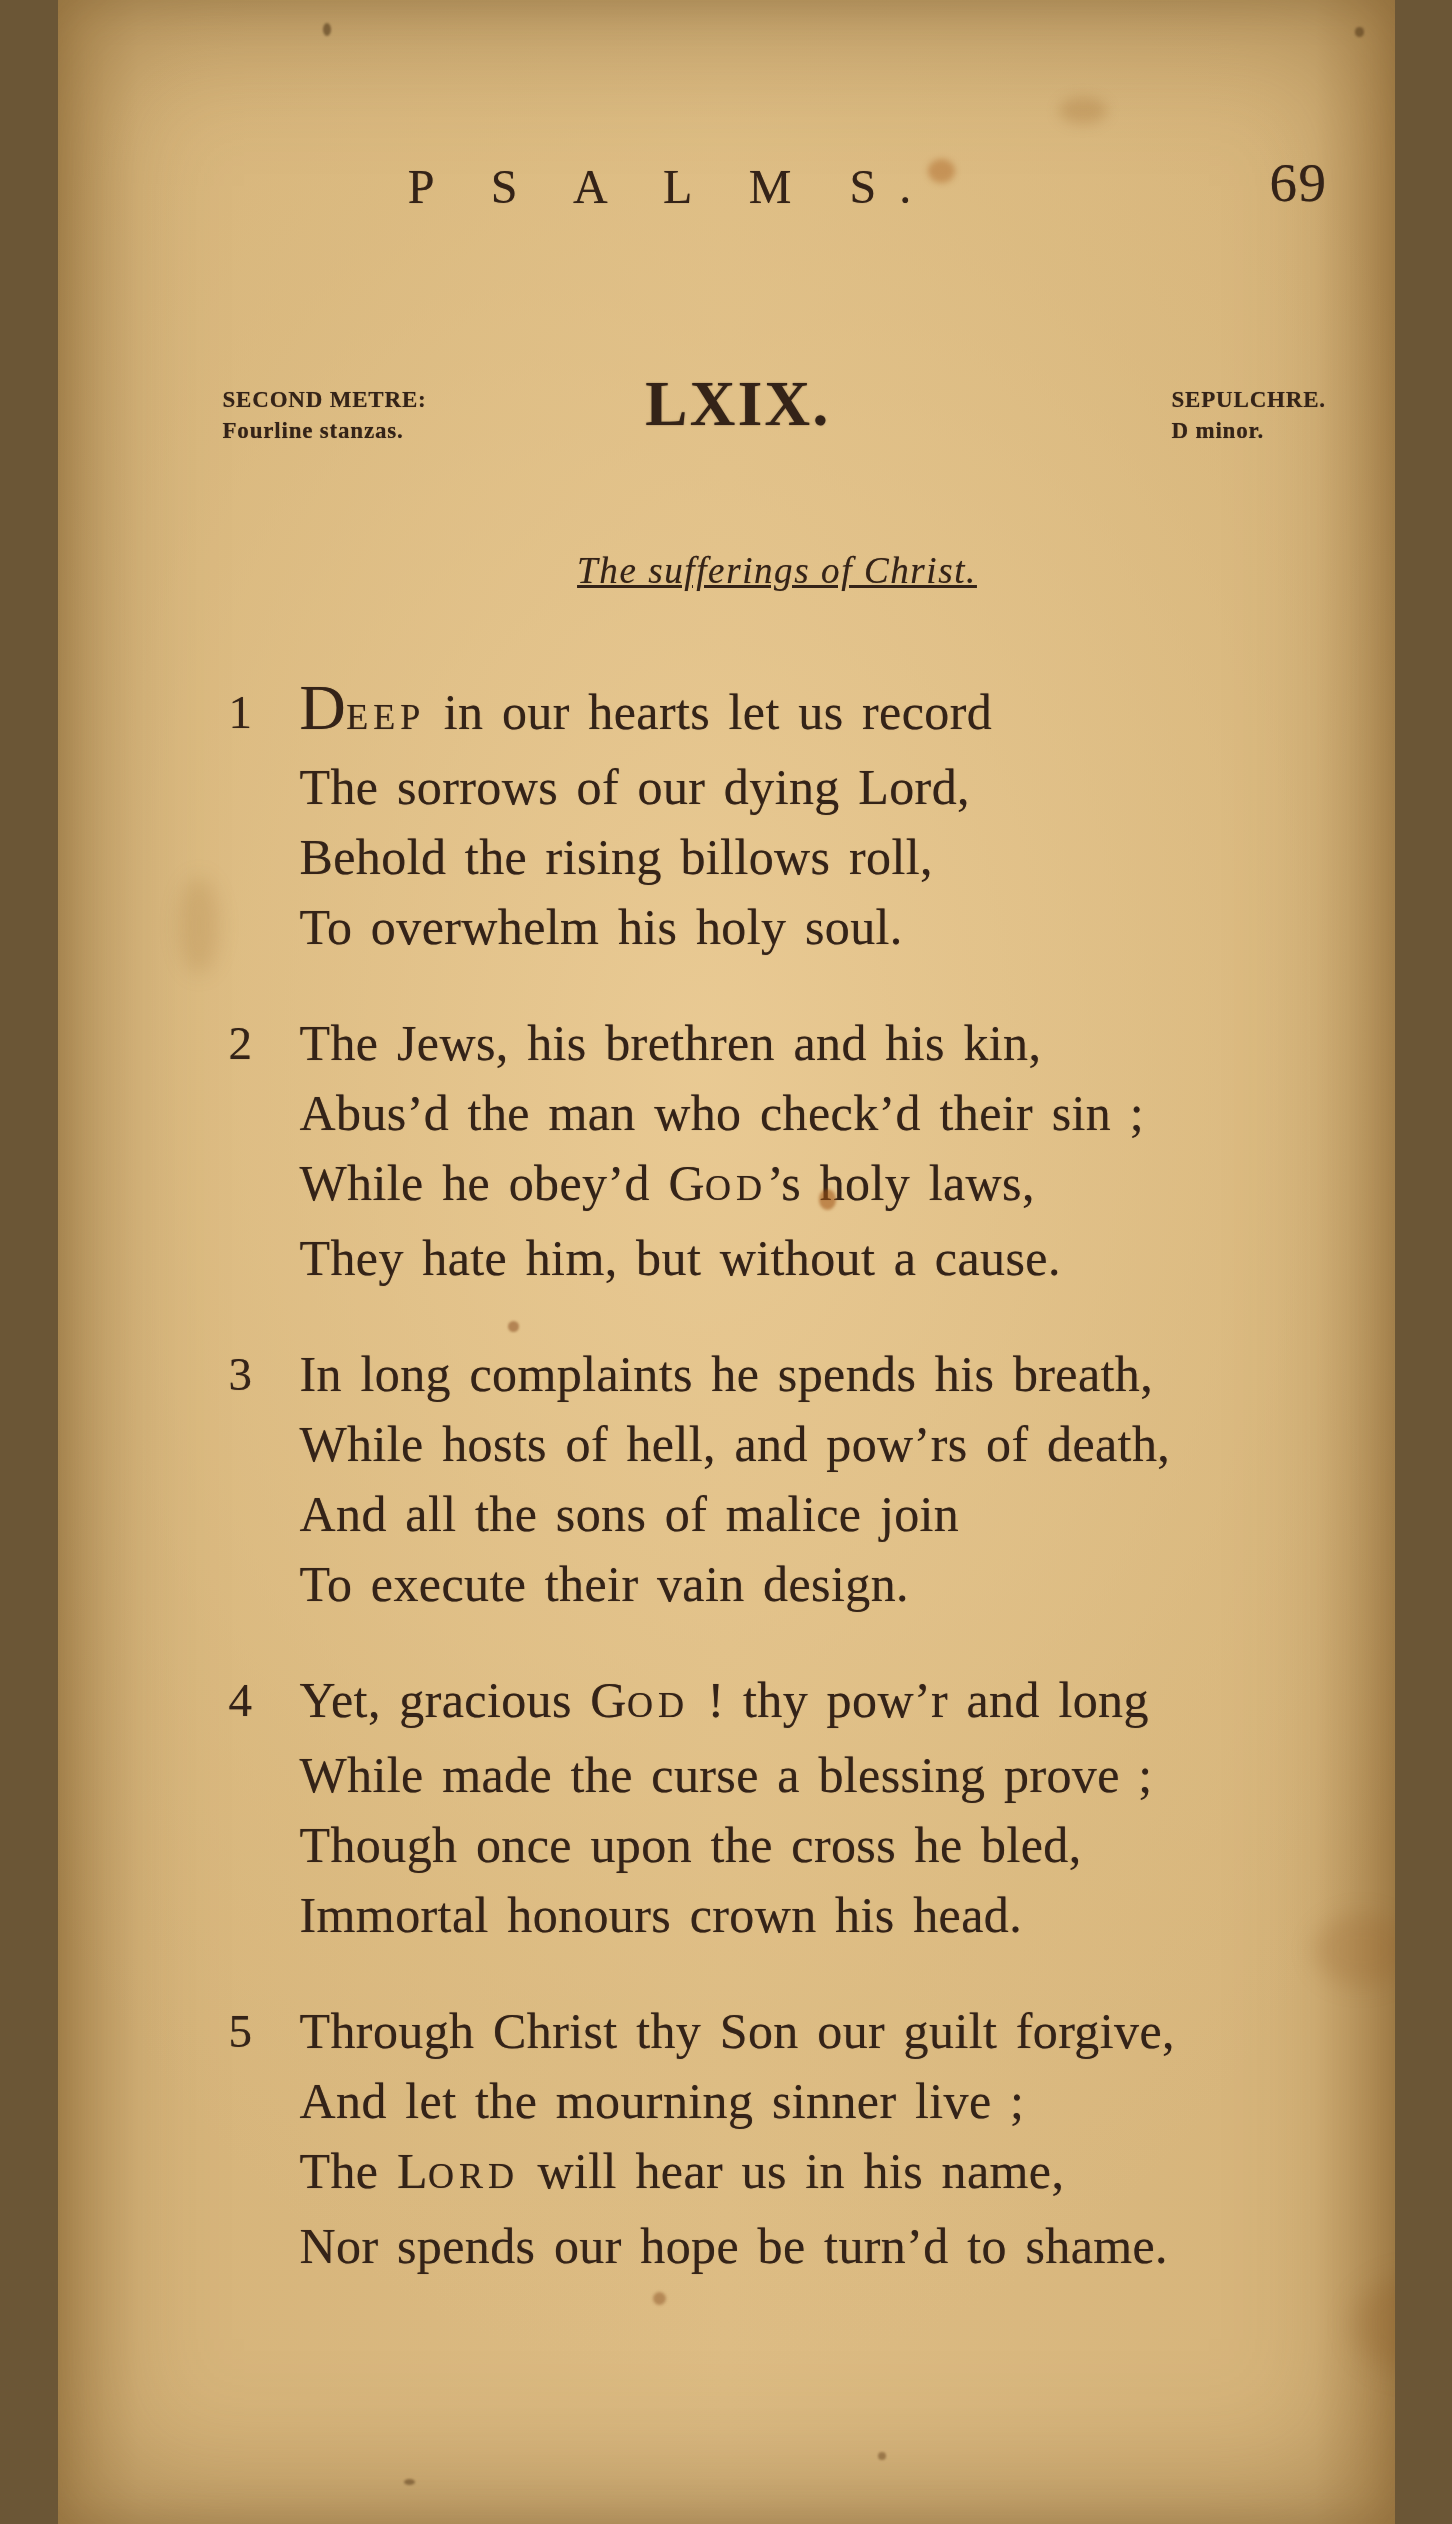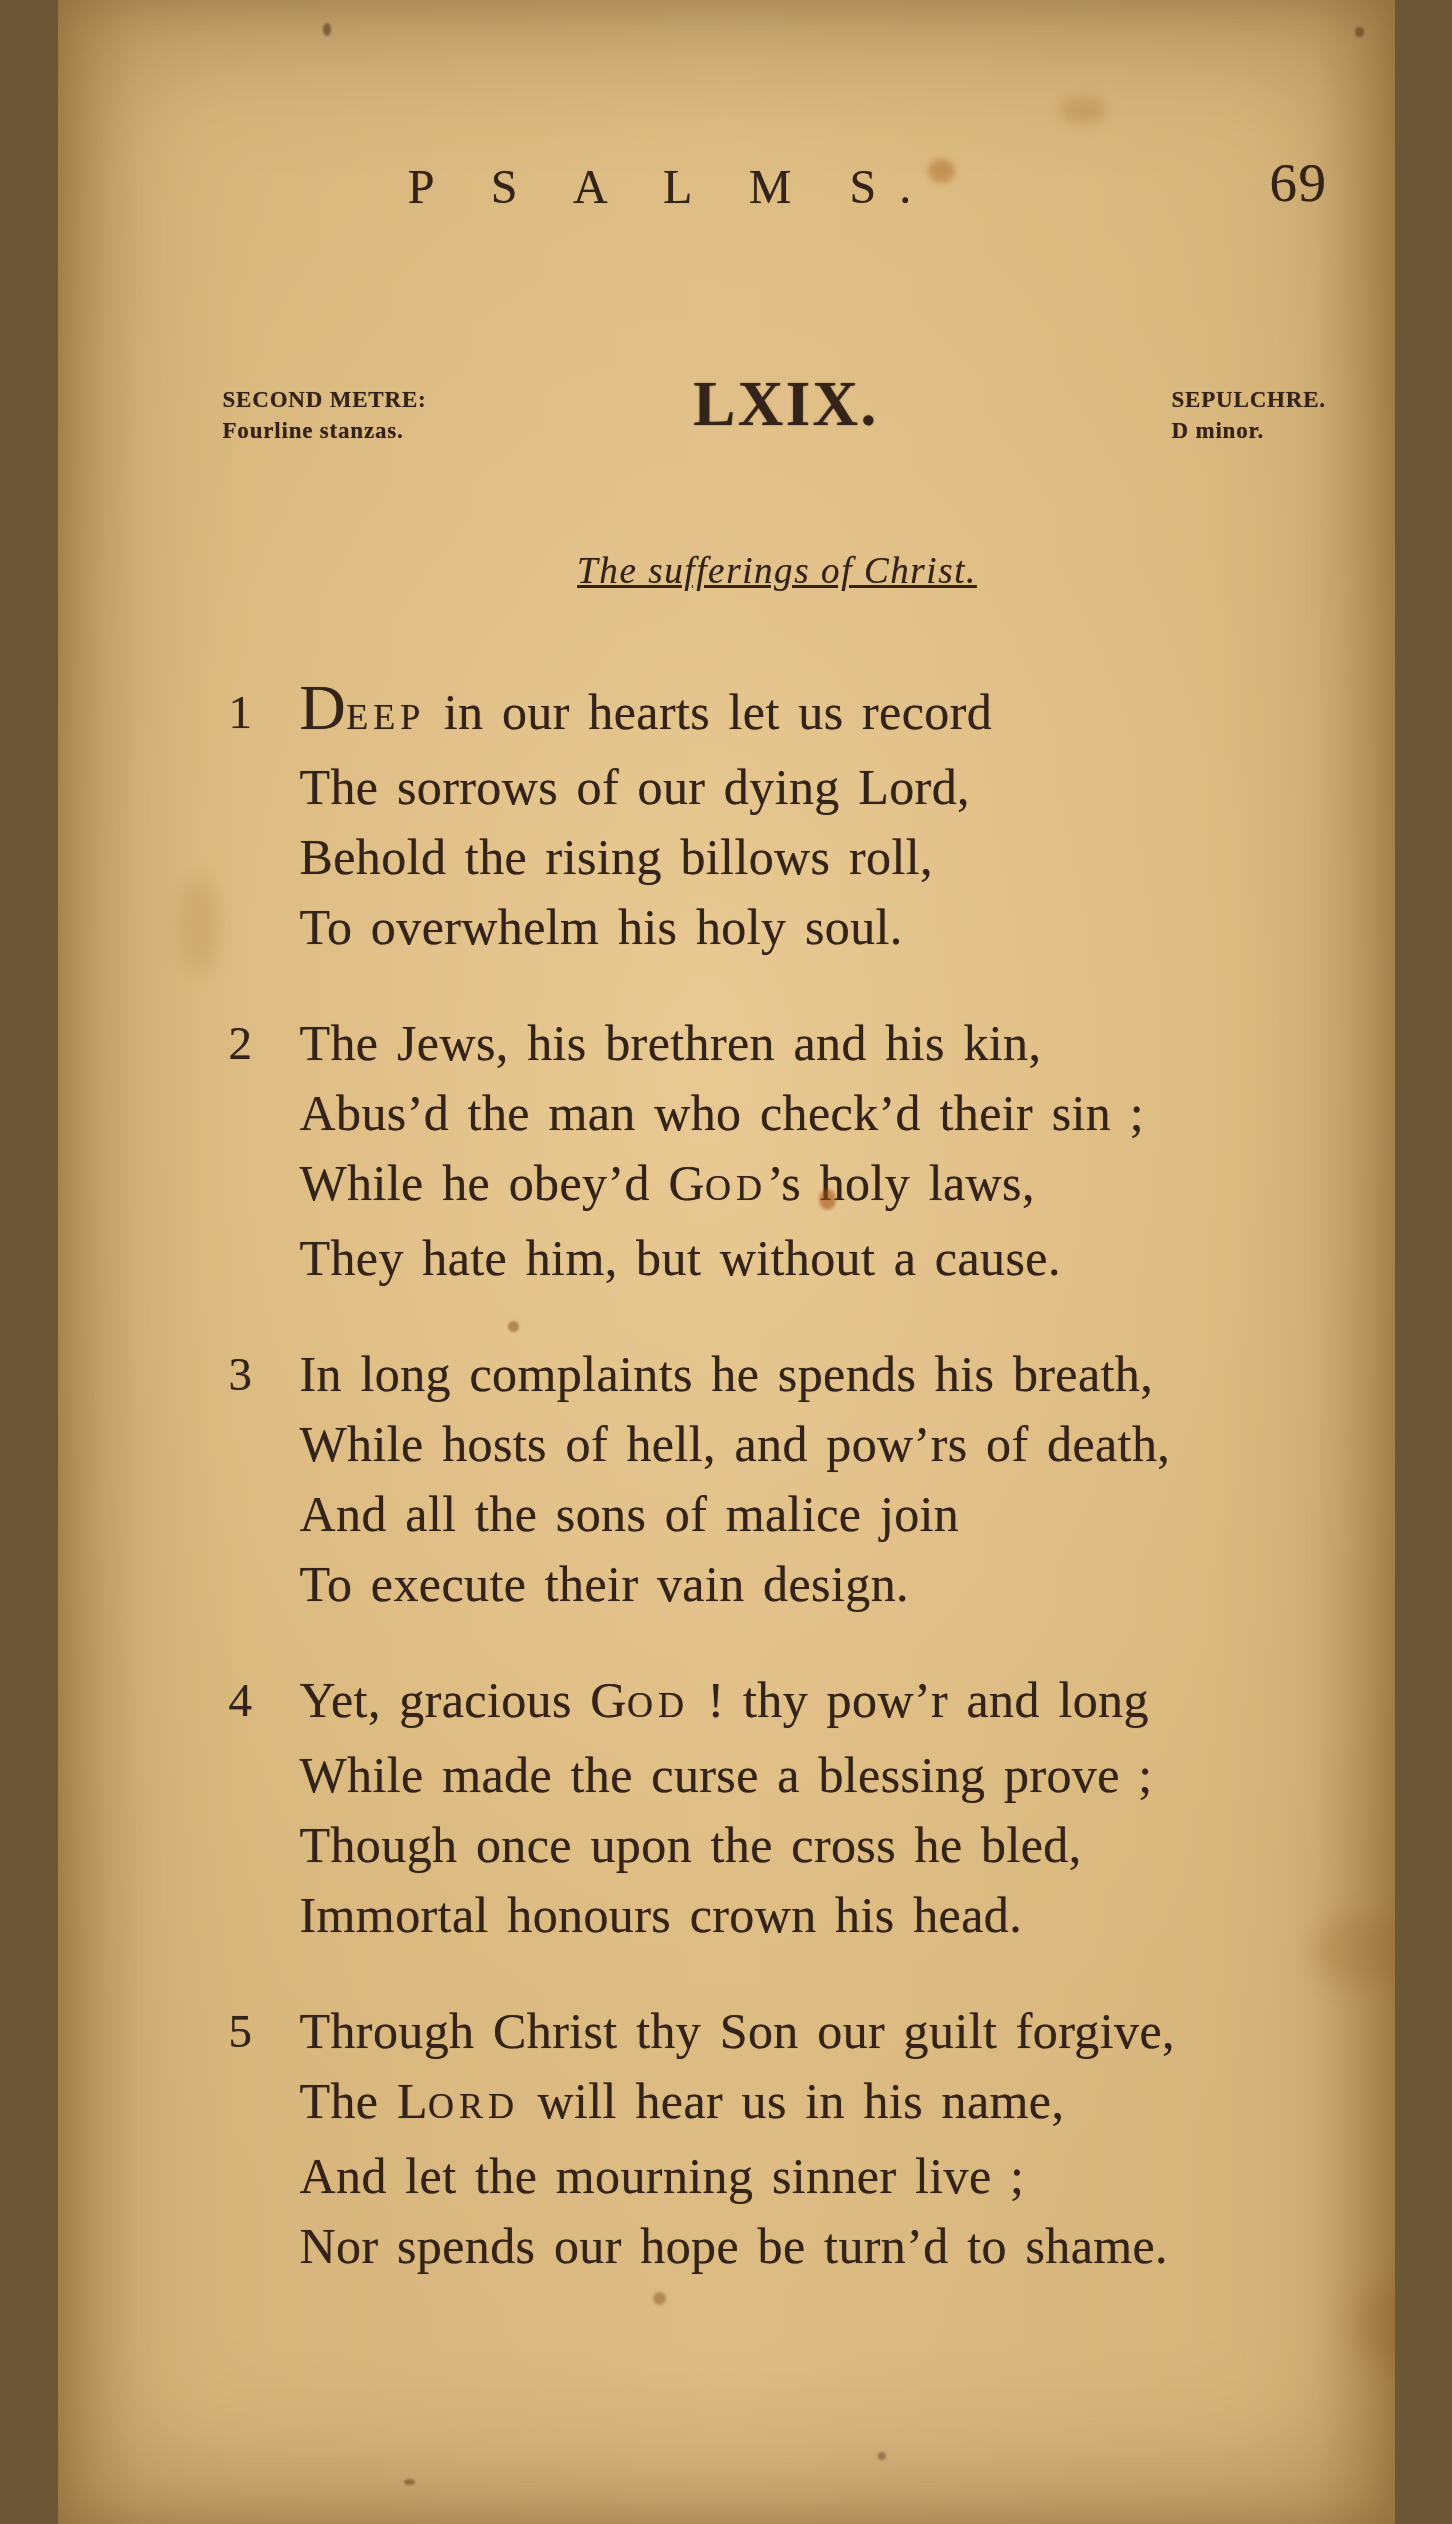--- a/index.html
+++ b/index.html
@@ -59,21 +59,20 @@
   }
   .psalm-number {
     position: absolute;
     top: 368px;
     left: 50%;
     transform: translateX(-50%) translateX(12px);
     font-size: 63px;
     letter-spacing: 2.4px;
     font-weight: 600;
     text-shadow: 0 0 1.6px rgba(45,28,12,0.5);
-    margin-left: 48px;
   }
   .metre-right {
     position: absolute;
     top: 384px;
     left: 1114px;
     width: 241px;
     text-align: left;
     font-size: 23px;
     font-weight: 700;
     line-height: 31px;
@@ -207,22 +206,22 @@
           <div class="verse-line"><span>Yet, gracious G</span><span class="seg-smallcaps">OD</span><span> ! thy pow’r and long</span></div>
           <div class="verse-line"><span>While made the curse a blessing prove ;</span></div>
           <div class="verse-line"><span>Though once upon the cross he bled,</span></div>
           <div class="verse-line"><span>Immortal honours crown his head.</span></div>
         </div>
       </div>
       <div class="stanza">
         <div class="stanza-number">5</div>
         <div class="stanza-lines">
           <div class="verse-line"><span>Through Christ thy Son our guilt forgive,</span></div>
+          <div class="verse-line"><span>And let the mourning sinner live ;</span></div>
           <div class="verse-line"><span>The L</span><span class="seg-smallcaps">ORD</span><span> will hear us in his name,</span></div>
-          <div class="verse-line"><span>And let the mourning sinner live ;</span></div>
           <div class="verse-line"><span>Nor spends our hope be turn’d to shame.</span></div>
         </div>
       </div>
     </div>
 
   <div class="stain st1"></div>
   <div class="stain st2"></div>
   <div class="stain st3"></div>
   <div class="stain st4"></div>
   <div class="stain st5"></div>

